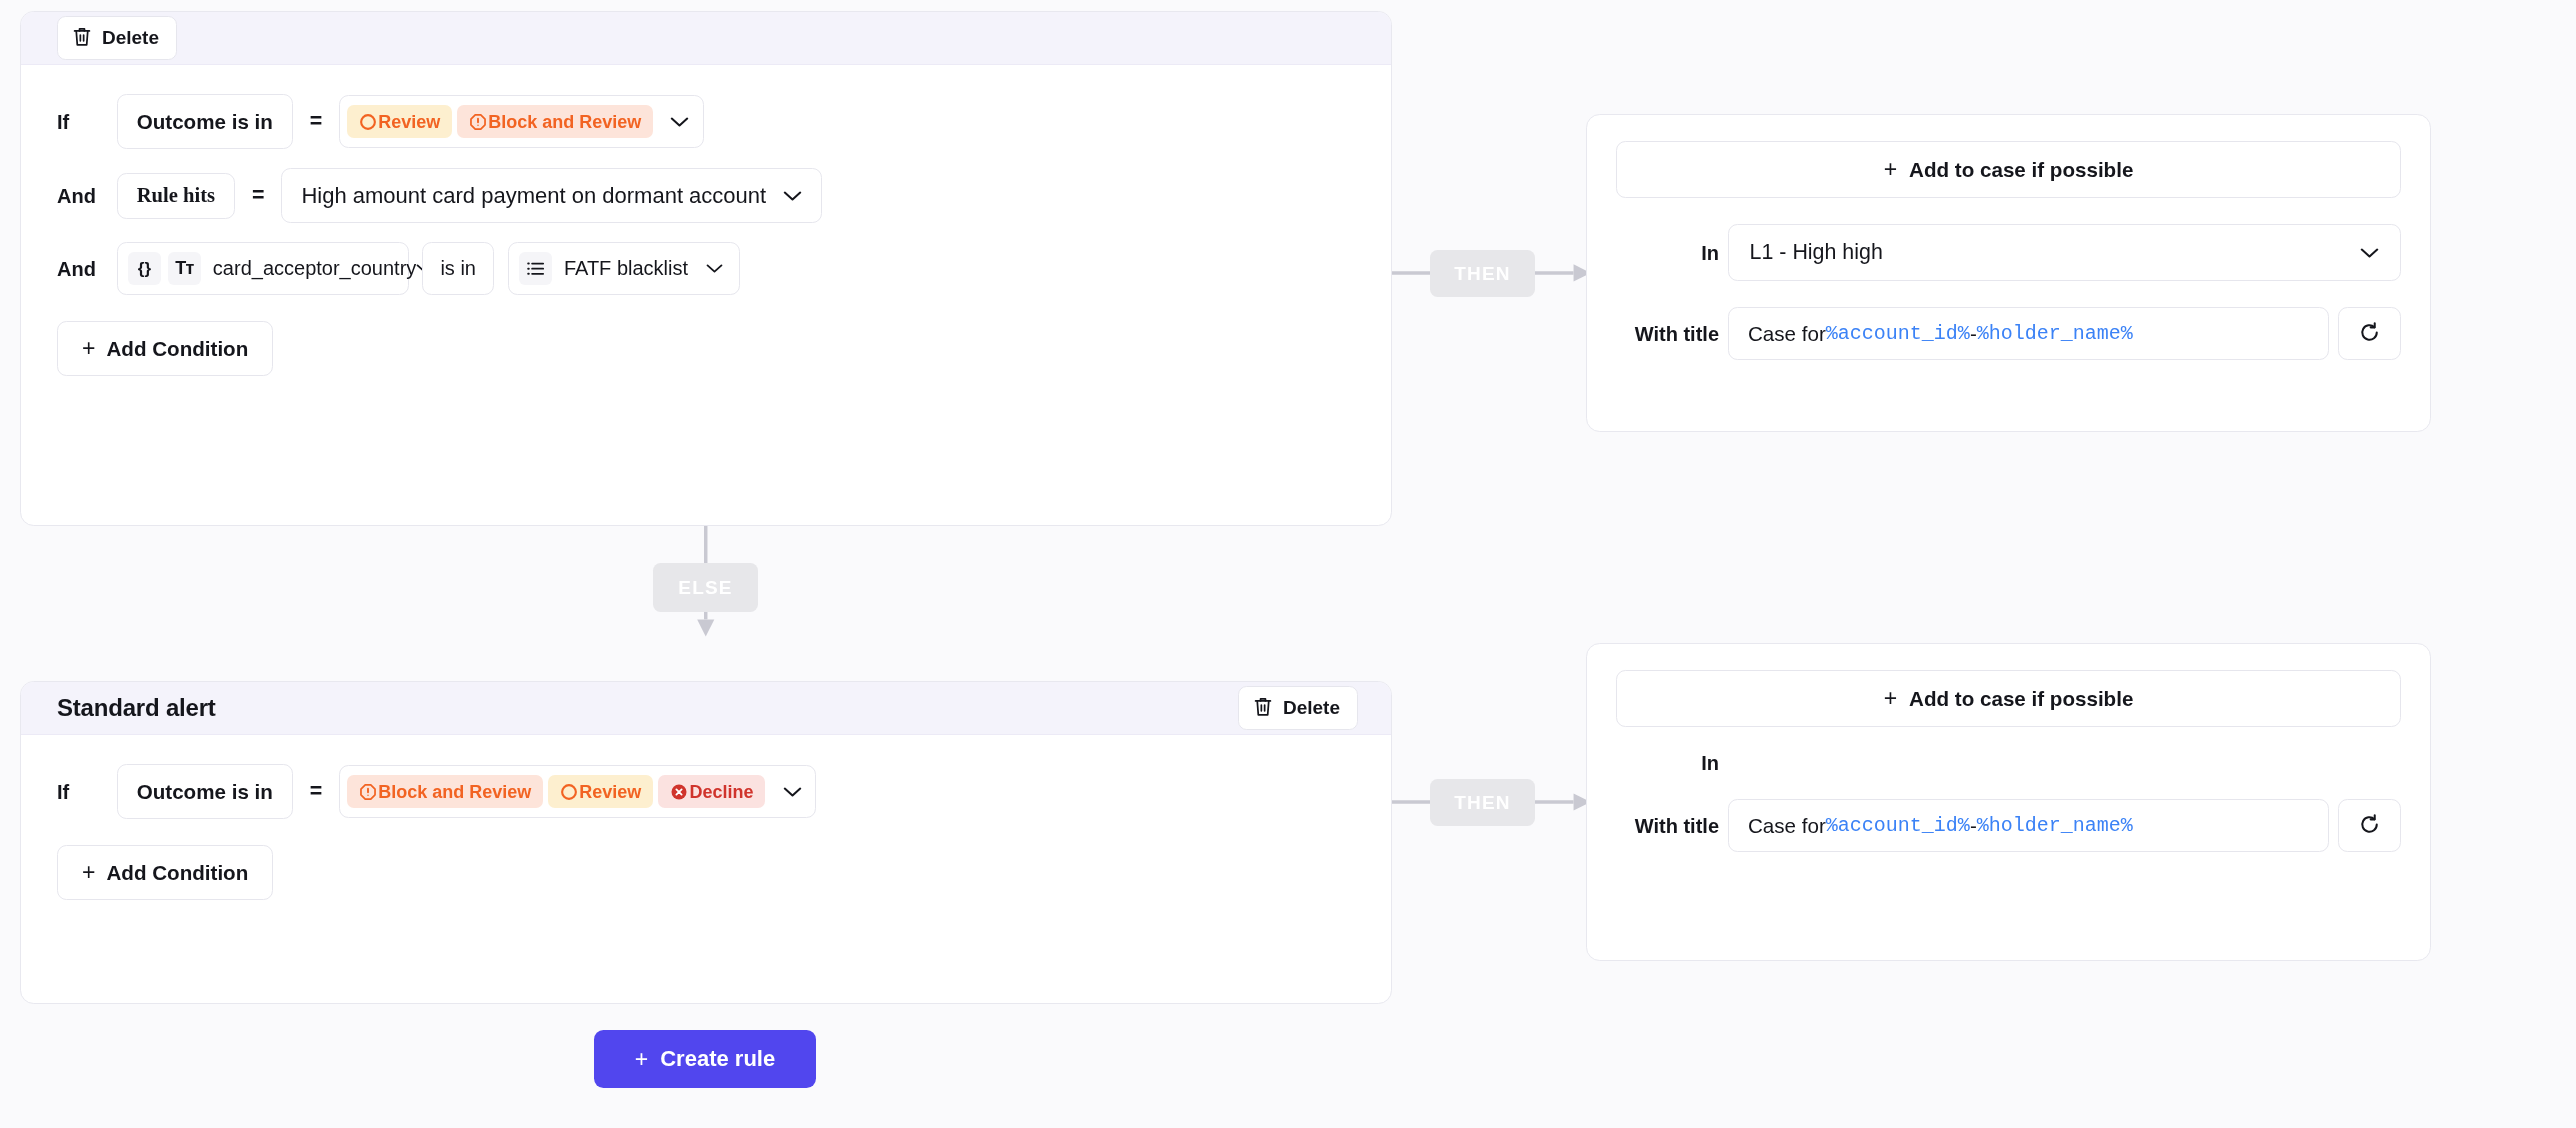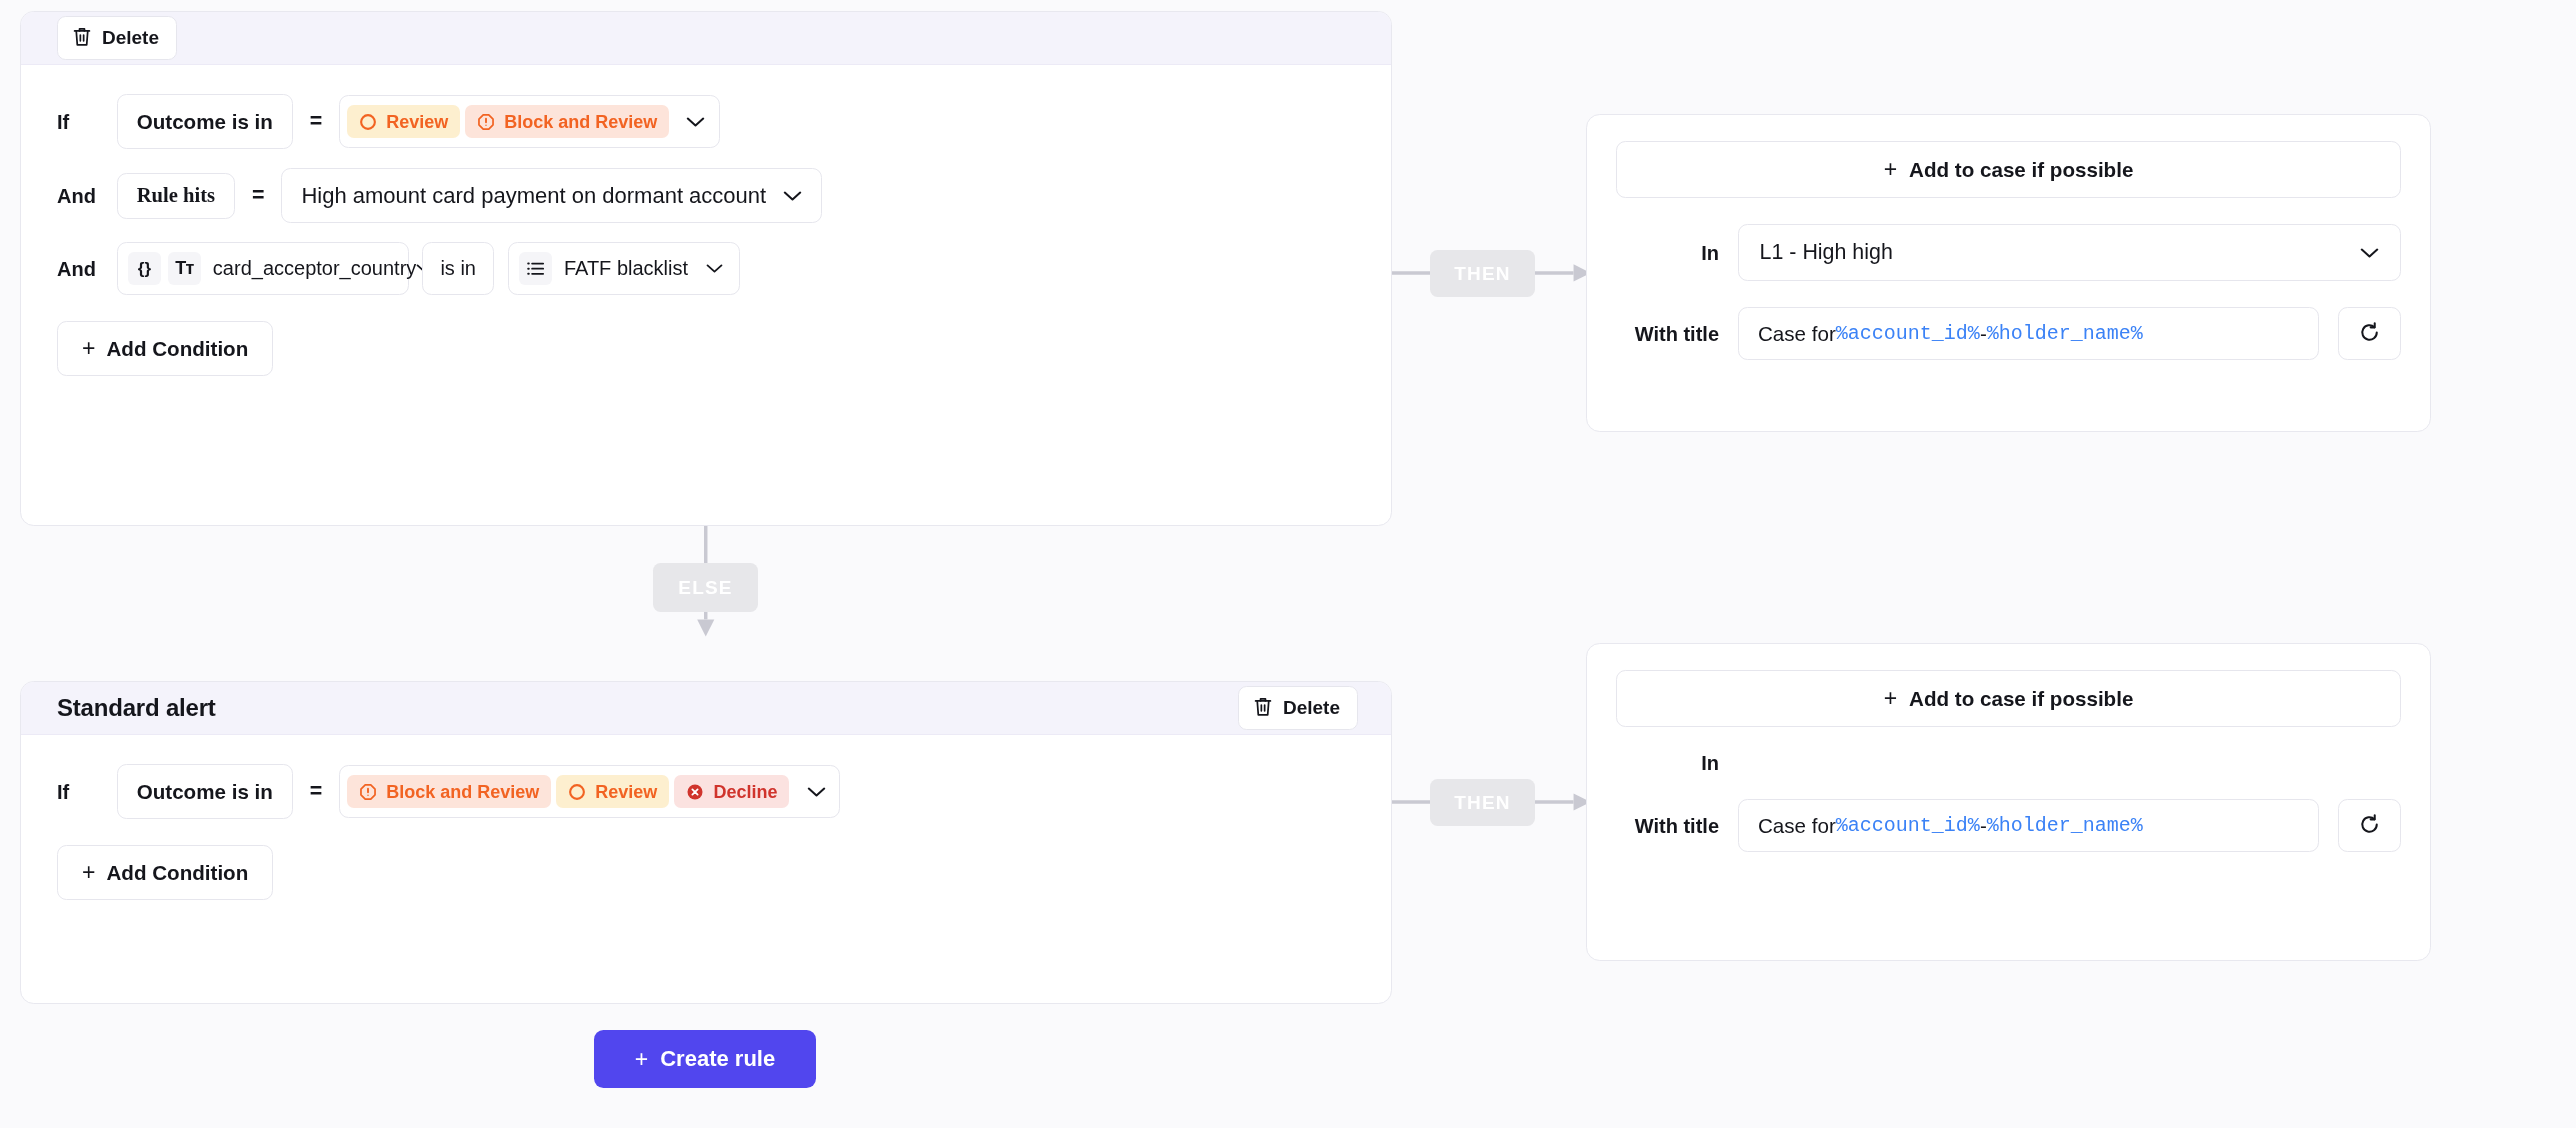--- a/index.html
+++ b/index.html
@@ -112,21 +112,21 @@
     border-radius: 9.4px;
     height: 53px;
     display: flex;
     align-items: center;
     padding: 0 13.7px 0 6.9px;
     gap: 5.1px;
   }
   .tag {
     display: flex;
     align-items: center;
-    gap: 9px;
+    gap: 1px;
     border-radius: 6.9px;
     padding: 7.7px 12px;
     font-size: 18px;
     font-weight: 600;
     line-height: 1;
     white-space: nowrap;
     cursor: pointer;
   }
   .tag-review   { background: #FDEFCF; color: #F26322; }
   .tag-blockrev { background: #FDE4DA; color: #F26322; }
@@ -189,21 +189,21 @@
     gap: 12px;
     font-size: 20.6px;
     font-weight: 700;
     color: #15161C;
     cursor: pointer;
   }
   .act-row {
     display: flex;
     align-items: center;
     margin-top: 26px;
-    gap: 19px;
+    gap: 9px;
   }
   .act-label {
     font-size: 20px;
     font-weight: 700;
     color: #15161C;
     width: 103px;
     flex: 0 0 103px;
     text-align: right;
     line-height: 1;
   }

